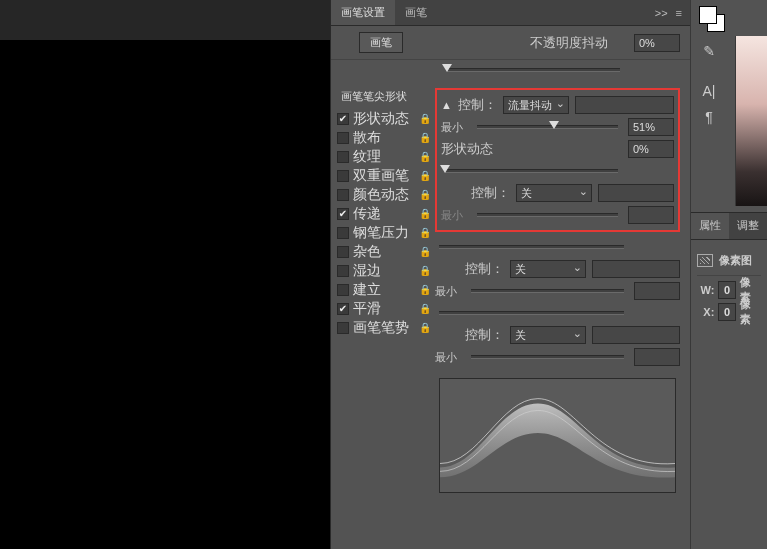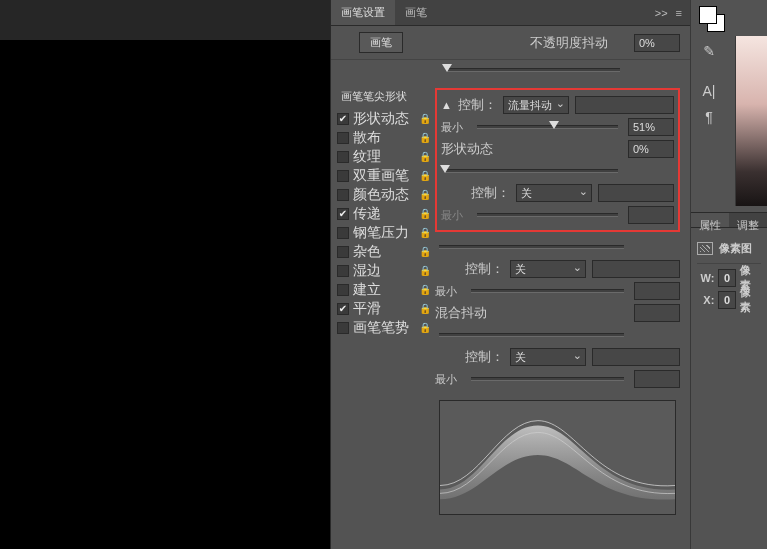--- a/index.html
+++ b/index.html
@@ -251,21 +251,21 @@
     width:28px;
     height:26px;
     display:flex;
     align-items:center;
     justify-content:center;
     color:#ccc;
     font-size:14px;
   }
   .props-tabs {
     display: flex;
-    height: 16px;
+    height: 28px;
     background: #424242;
     border-top: 1px solid #2a2a2a;
     border-bottom: 1px solid #2a2a2a;
     margin-top: 6px;
   }
   .props-tabs .ptab {
     padding: 0 8px;
     line-height: 24px;
     font-size: 11px;
     color: #ccc;
@@ -464,25 +464,20 @@
         <span class="row-label" style="min-width:30px">控制：</span>
         <div class="select" style="min-width:76px">关</div>
         <div class="value-box" style="flex:1"></div>
       </div>
       <div class="row disabled">
         <span class="row-label small">最小</span>
         <div class="slider-track"></div>
         <div class="value-box"></div>
       </div>
 
-      <div class="row disabled">
-        <span class="row-label">混合抖动</span>
-        <div style="flex:1"></div>
-        <div class="value-box"></div>
-      </div>
       <div class="row disabled">
         <div class="slider-track"></div>
         <div style="width:46px"></div>
       </div>
       <div class="row disabled">
         <div style="width:24px"></div>
         <span class="row-label" style="min-width:30px">控制：</span>
         <div class="select" style="min-width:76px">关</div>
         <div class="value-box" style="flex:1"></div>
       </div>

